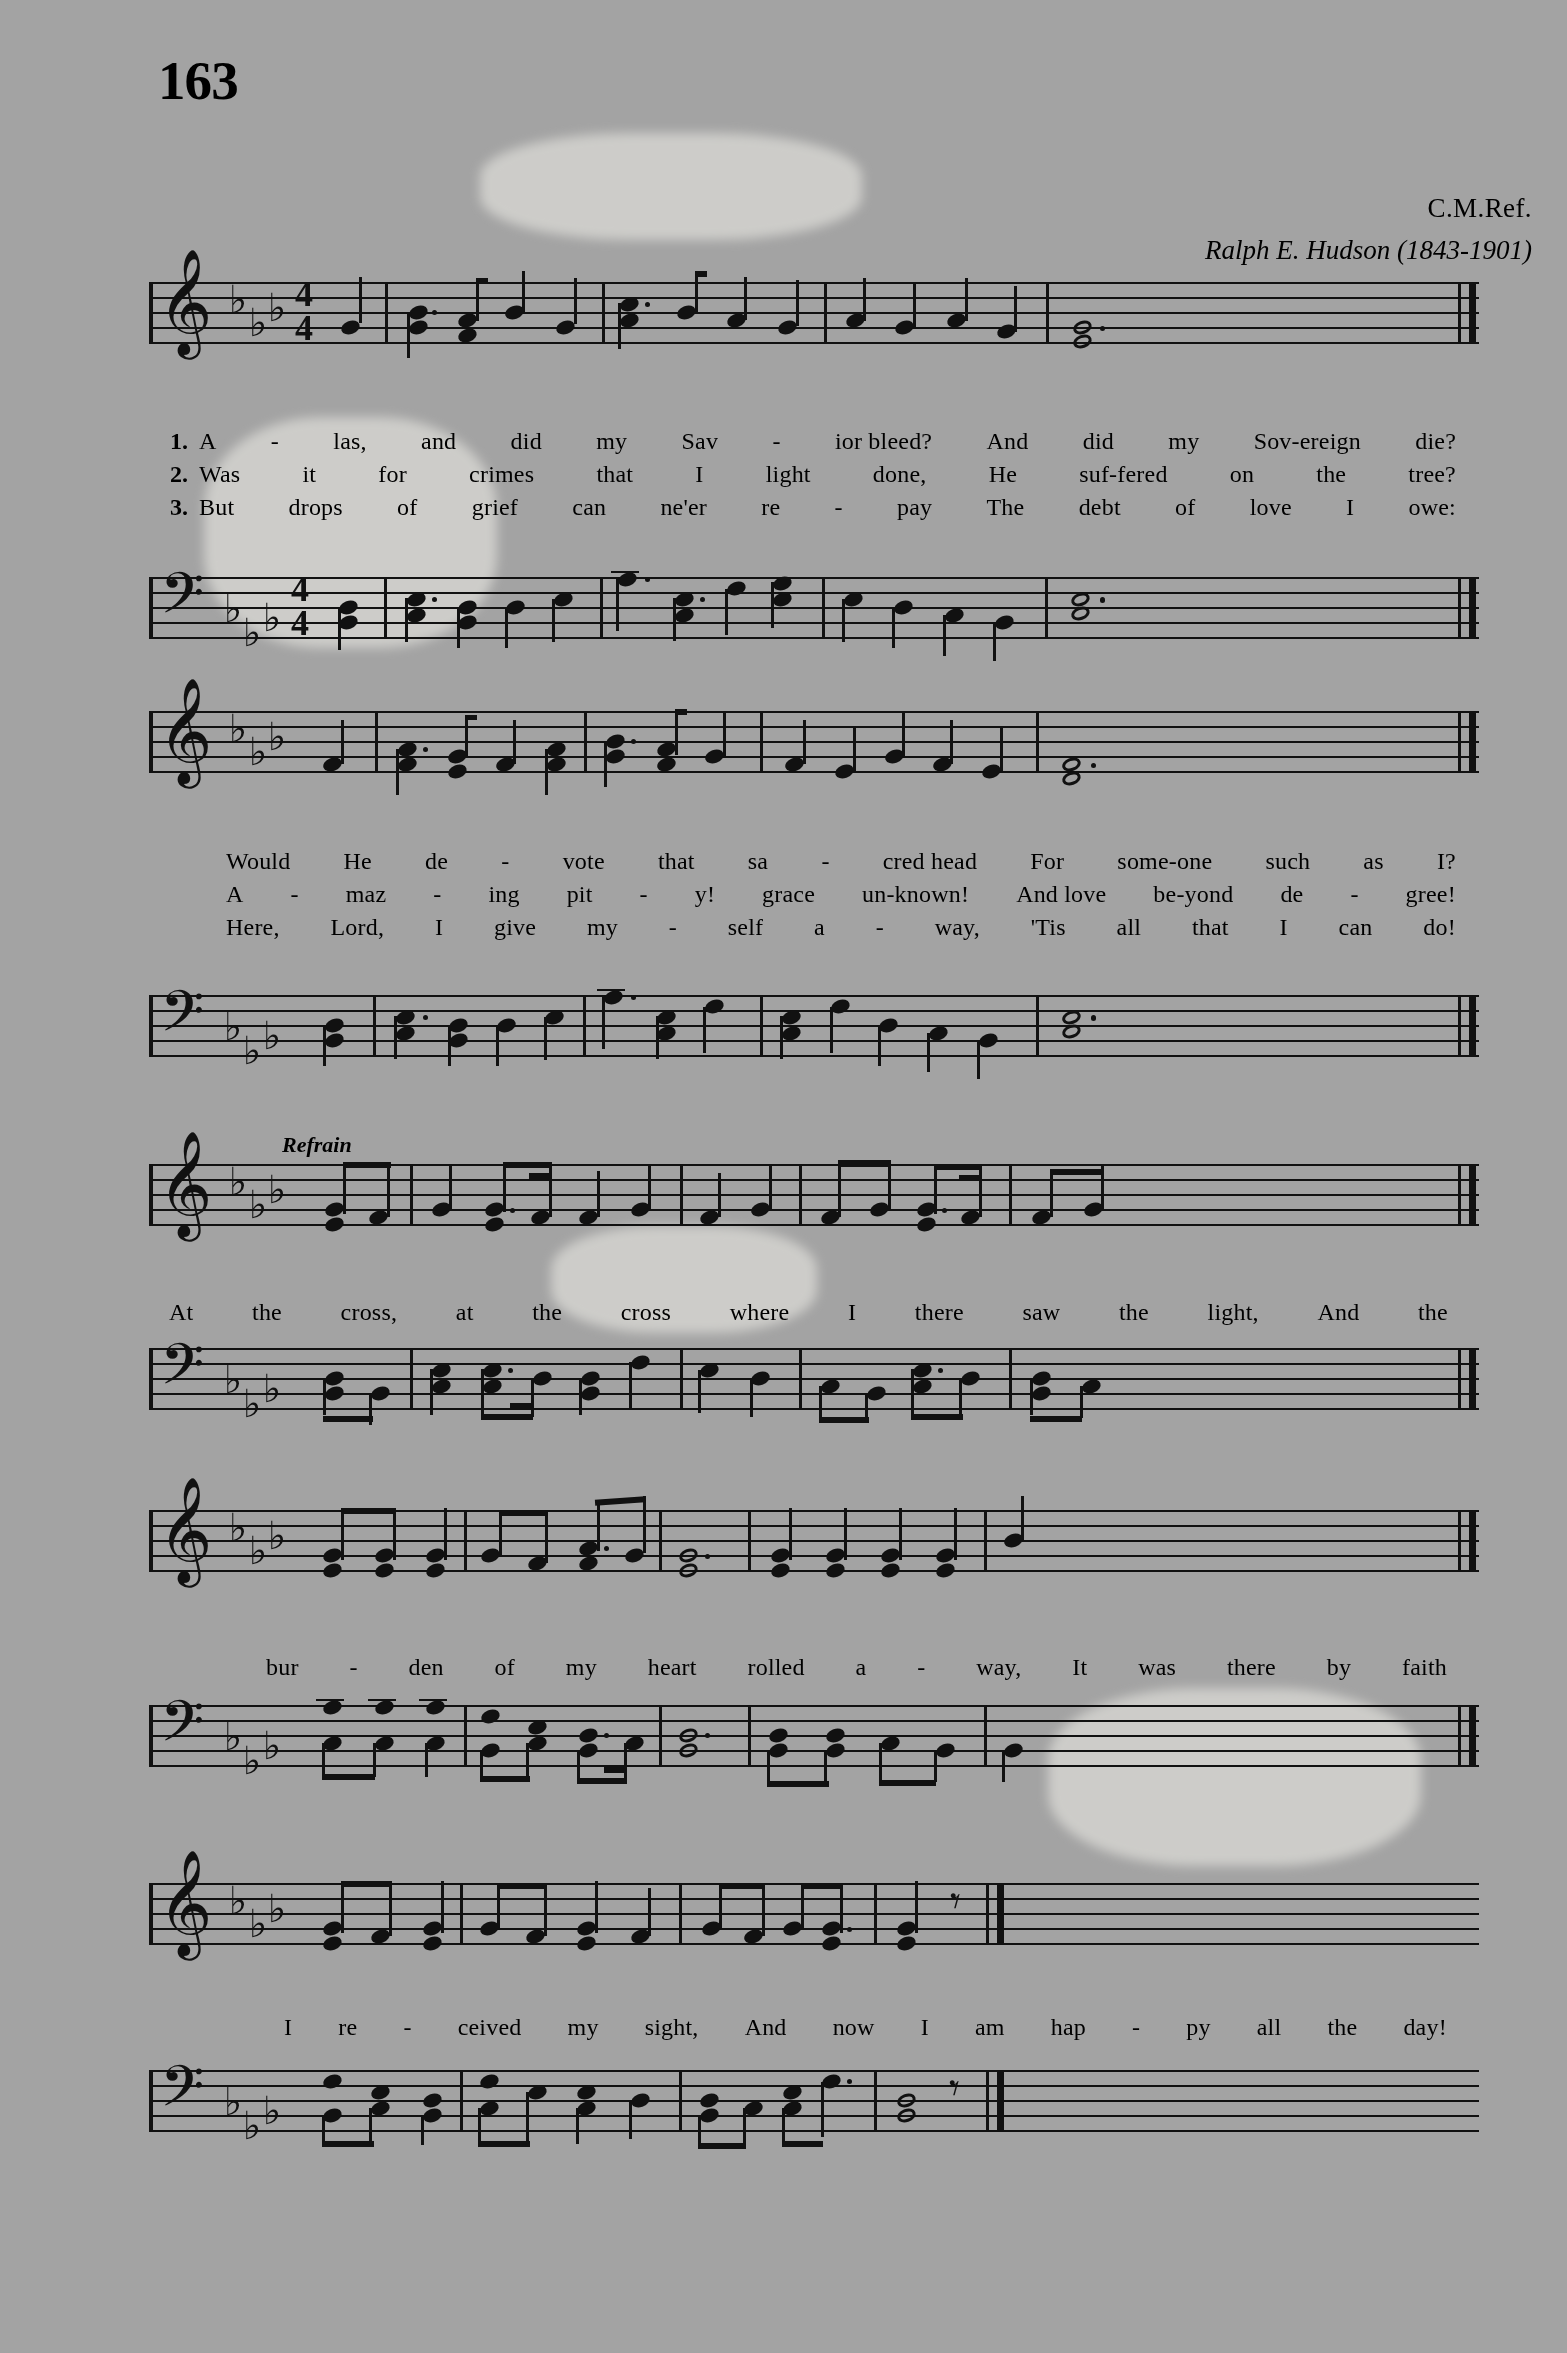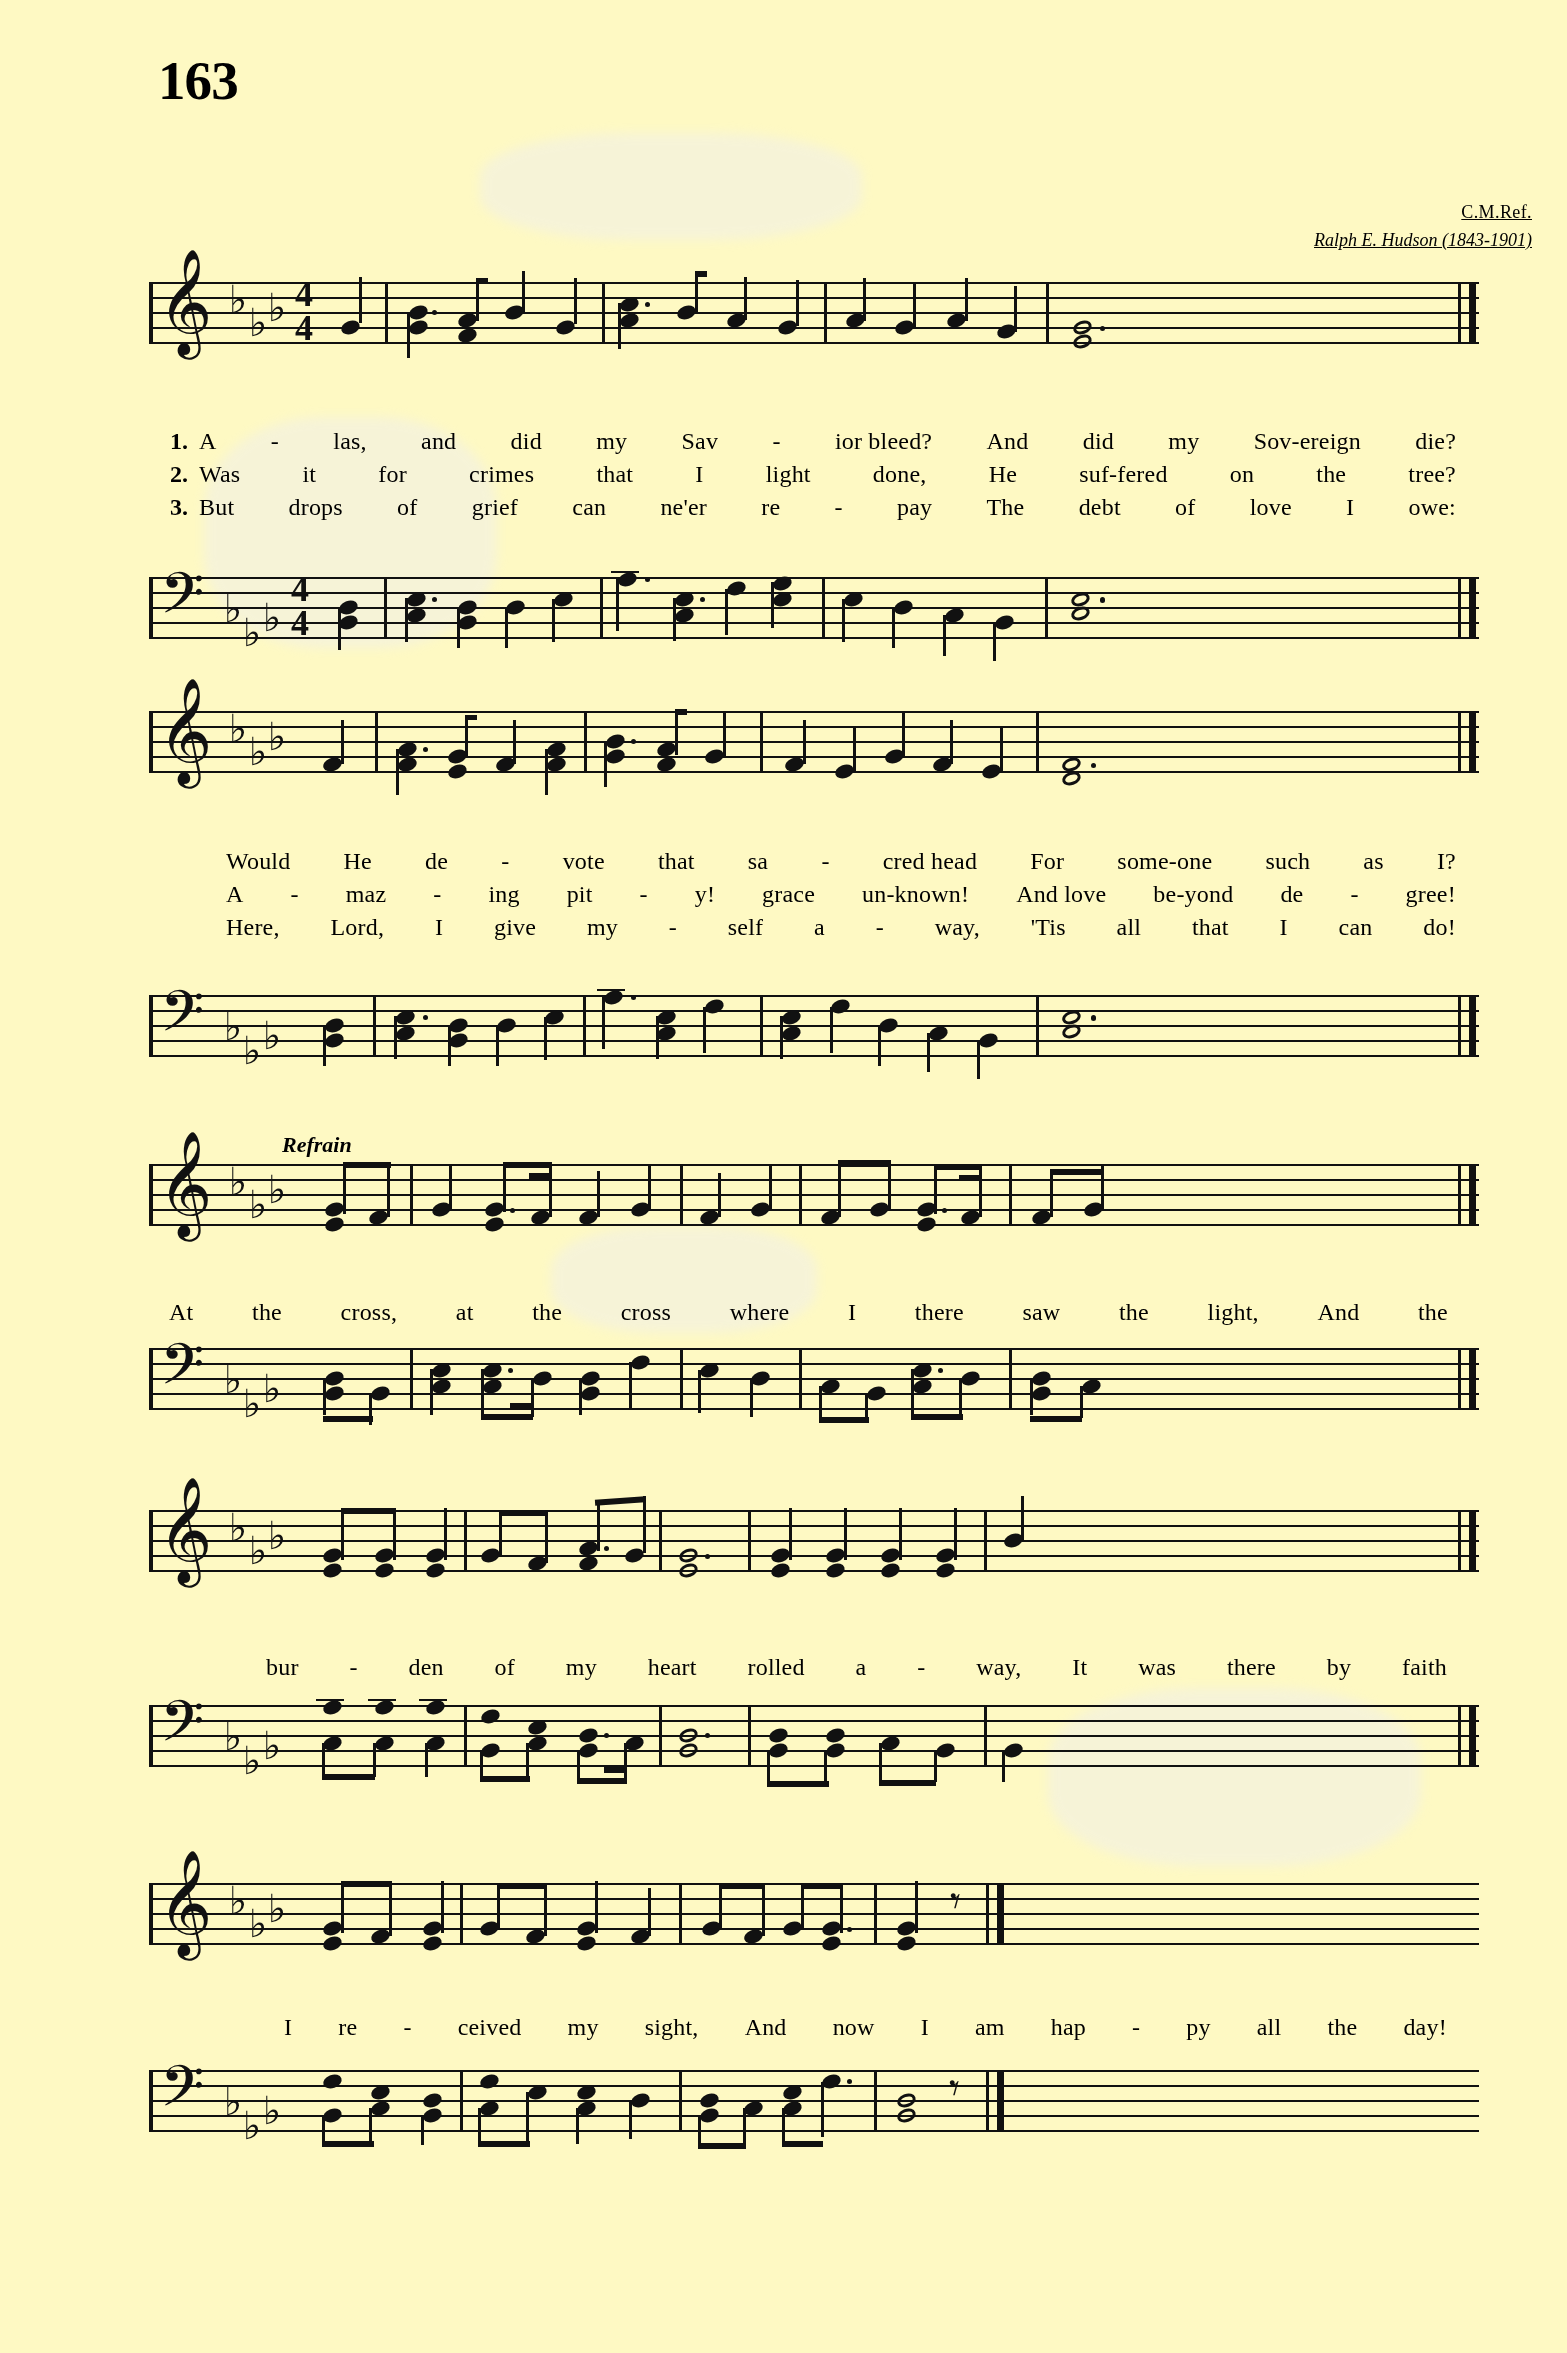--- a/index.html
+++ b/index.html
@@ -11,21 +11,21 @@
     width: 1568px;
     height: 2354px;
     position: relative;
     font-family: "Liberation Serif", serif;
     color: #000000;
     overflow: hidden;
   }
   .page {
     position: absolute;
     inset: 0;
-    background: #fef9c3;
+    background: #a3a3a3;
   }
   
   .scan-blotch {
     position: absolute;
     background: #f0efe9;
     opacity: .55;
     border-radius: 40%;
     filter: blur(5.3px);
   }
   .page-number {
@@ -53,26 +53,25 @@
     left: 153px;
     top: 197px;
     font-size: 20.4px;
     font-style: italic;
     line-height: 1.45;
     font-family: "Liberation Serif", serif;
   }
   .credits-right {
     position: absolute;
     right: 36px;
-    top: 199px;
+    top: 188px;
     text-align: right;
-    font-size: 18px;
+    font-size: 27px;
     line-height: 1.55;
     font-family: "Liberation Serif", serif;
-    text-decoration: underline;
   }
   .credits-right .meter { font-style: normal; letter-spacing: 0.4px; }
   .credits-right .composer { font-style: italic; }
 
   
   .system {
     position: absolute;
     left: 151px;
     width: 1328px;
   }

